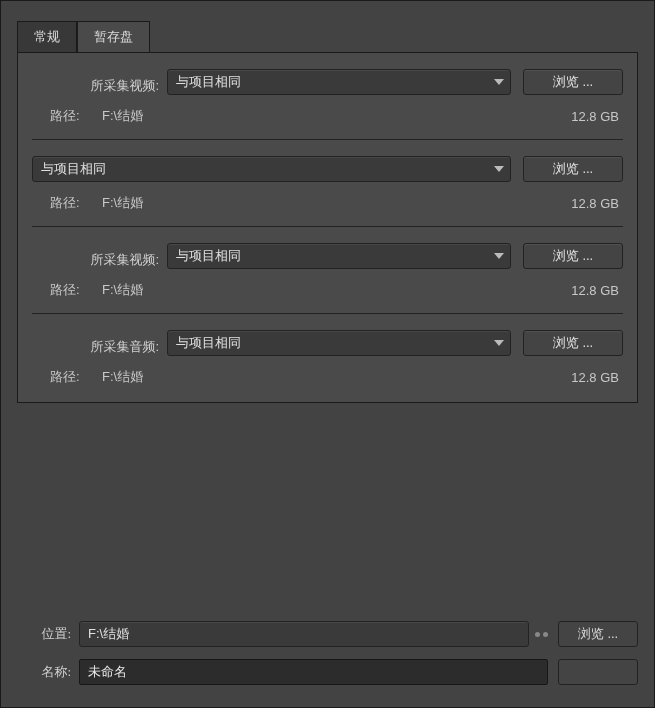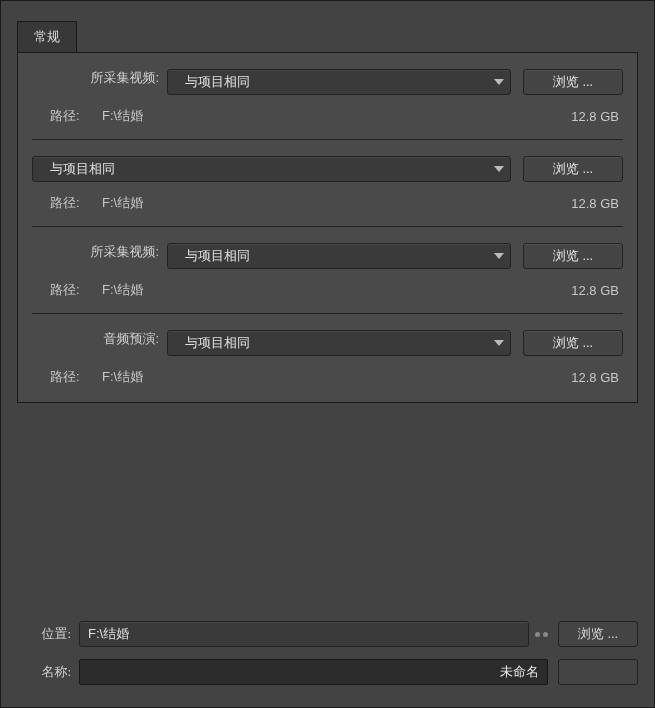--- a/index.html
+++ b/index.html
@@ -9,25 +9,25 @@
     .tabs { display: flex; padding: 20px 0 0 16px; }
     .tab { padding: 6px 16px; border: 1px solid #1a1a1a; background: #3a3a3a; color: #d8d8d8; cursor: pointer; margin-right: 0; border-bottom: none; }
     .tab.active { background: #4a4a4a; }
     .tab.inactive { background: #383838; }
 
     .panel { background: #4a4a4a; margin: 0 16px; border: 1px solid #1a1a1a; padding: 16px 14px; flex: 0 0 auto; }
 
     .section { }
     .section + .section::before { content: ""; display: block; border-top: 1px solid #222; margin: 14px 0 16px 0; }
 
-    .row { display: flex; align-items: flex-start; margin-bottom: 12px; }
+    .row { display: flex; align-items: flex-end; margin-bottom: 12px; }
     .row-label { width: 135px; text-align: right; padding-right: 8px; color: #d0d0d0; }
     .dropdown {
       flex: 1; height: 26px; background: #3a3a3a; border: 1px solid #222;
-      display: flex; align-items: center; padding: 0 17px; position: relative;
+      display: flex; align-items: center; padding: 0 8px; position: relative;
       border-radius: 3px; cursor: pointer; color: #e0e0e0;
       box-shadow: inset 0 1px 0 rgba(255,255,255,0.07);
     }
     .dropdown .caret {
       position: absolute; right: 6px; top: 50%; transform: translateY(-50%);
       width: 0; height: 0; border-left: 5px solid transparent; border-right: 5px solid transparent;
       border-top: 6px solid #bbb;
     }
     .btn {
       margin-left: 12px; width: 100px; height: 26px; background: #444; border: 1px solid #222;
@@ -46,39 +46,39 @@
     .bottom-dropdown {
       flex: 1; height: 26px; background: #3a3a3a; border: 1px solid #222;
       display: flex; align-items: center; padding: 0 8px; position: relative;
       border-radius: 3px; cursor: pointer; color: #e0e0e0;
       box-shadow: inset 0 1px 0 rgba(255,255,255,0.07);
     }
     .text-input {
       flex: 1; height: 26px; background: #2c2c2c; border: 1px solid #171717;
       display: flex; align-items: center; padding: 0 8px; color: #e8e8e8;
       border-radius: 2px;
-      justify-content: flex-end;
     }
     .small-btn {
       margin-left: 10px; width: 80px; height: 26px; background: #444; border: 1px solid #222;
       display: flex; align-items: center; justify-content: center; border-radius: 3px;
       cursor: pointer;
     }
     .dots { display:flex; gap:3px; margin-left:6px; }
     .dot { width:5px; height:5px; background:#888; border-radius:50%; }
 
     .spacer { flex: 1; }
   </style>
 </head>
 <body>
 
 <div class="window">
 
   <div class="tabs">
     <div class="tab inactive">常规</div>
+    <div class="tab active">暂存盘</div>
   </div>
 
   <div class="panel">
 
     <div class="section">
       <div class="row">
         <div class="row-label">所采集视频:</div>
         <div class="dropdown">
           <span>与项目相同</span>
           <span class="caret"></span>
@@ -118,21 +118,21 @@
       </div>
       <div class="path-row">
         <div class="path-label">路径:</div>
         <div class="path-value">F:\结婚</div>
         <div class="path-size">12.8 GB</div>
       </div>
     </div>
 
     <div class="section">
       <div class="row">
-        <div class="row-label">音频预演:</div>
+        <div class="row-label">所采集音频:</div>
         <div class="dropdown">
           <span>与项目相同</span>
           <span class="caret"></span>
         </div>
         <div class="btn">浏览 ...</div>
       </div>
       <div class="path-row">
         <div class="path-label">路径:</div>
         <div class="path-value">F:\结婚</div>
         <div class="path-size">12.8 GB</div>

